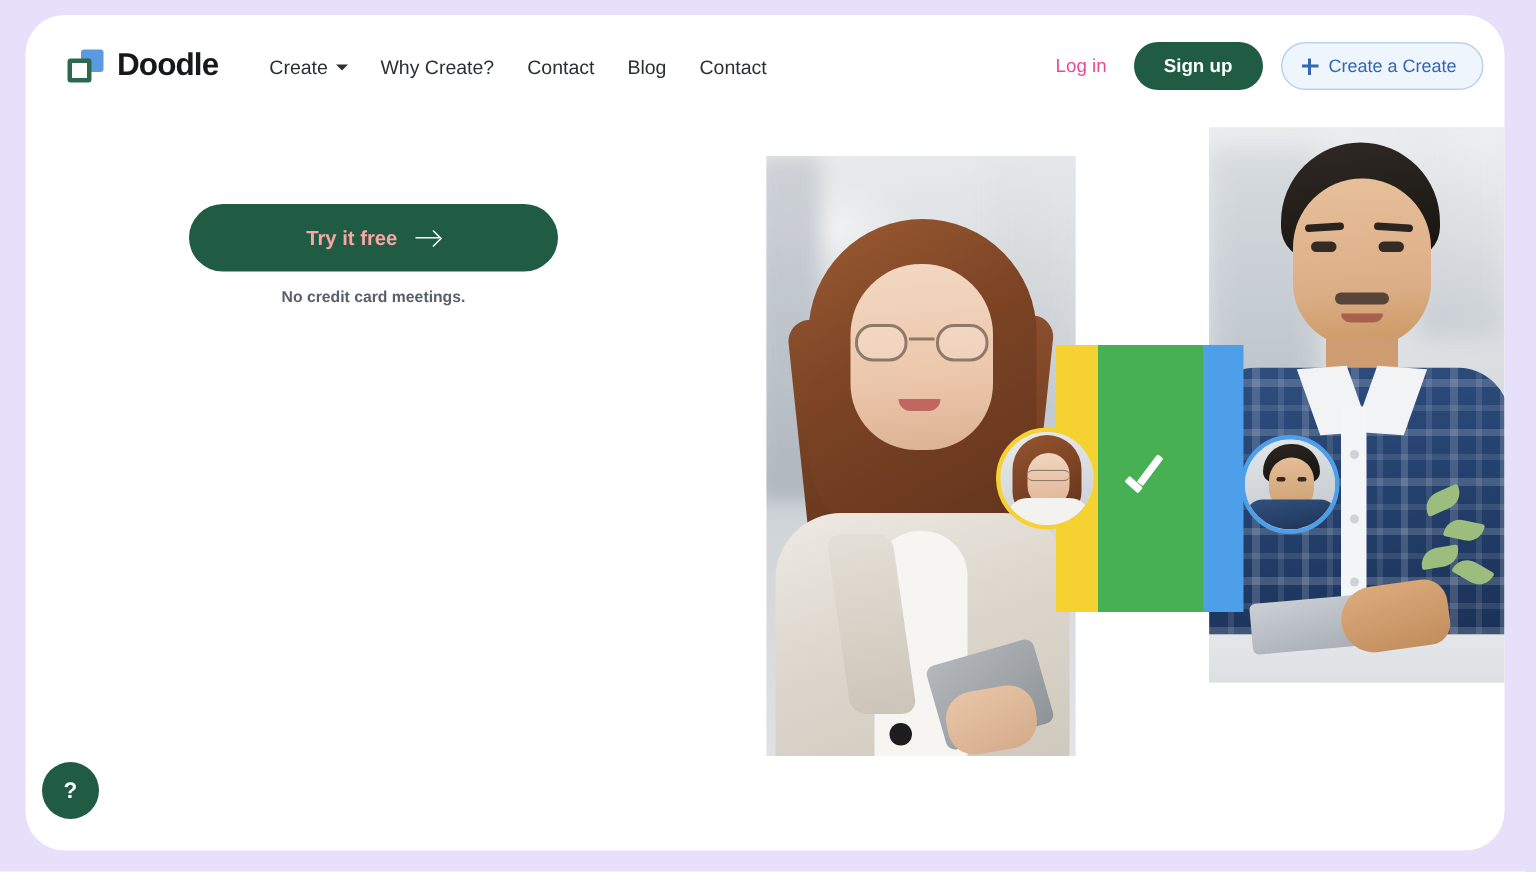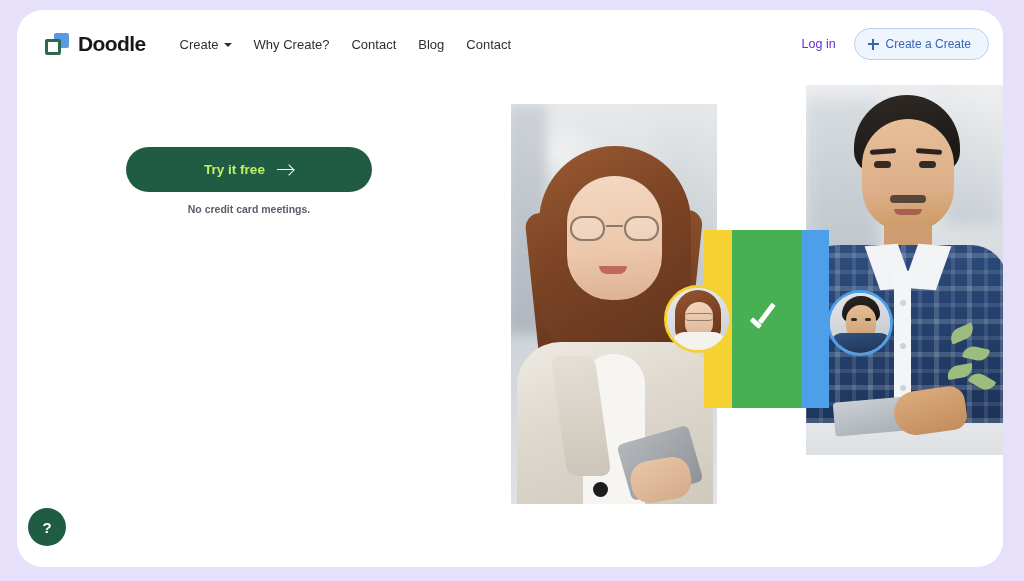--- a/index.html
+++ b/index.html
@@ -102,21 +102,21 @@
 
   .header-right {
     margin-left: auto;
     display: flex;
     align-items: center;
     gap: 12px;
   }
 
   .login-link {
     font-size: 12.5px;
-    color: #6d28d9;
+    color: #ec4899;
     cursor: pointer;
     padding: 4px 6px;
   }
 
   .btn-signup {
     background: #1f5c43;
     color: #ffffff;
     font-size: 12.5px;
     font-weight: bold;
     border: none;
@@ -172,25 +172,25 @@
 
   .hero-sub {
     margin-top: 24px;
     font-size: 14px;
     line-height: 21px;
     color: #20242b;
     width: 316px;
   }
 
   .btn-try {
-    margin-top: 42px;
+    margin-top: 31px;
     width: 246px;
     height: 45px;
     background: #1f5c43;
-    color: #bef264;
+    color: #fca5a5;
     border: none;
     border-radius: 26px;
     font-size: 13.5px;
     font-weight: bold;
     font-family: inherit;
     cursor: pointer;
     display: flex;
     align-items: center;
     justify-content: center;
     gap: 12px;
@@ -584,20 +584,21 @@
         <span class="chev"></span>
       </span>
       <span class="nav-item">Why Create?</span>
       <span class="nav-item">Contact</span>
       <span class="nav-item">Blog</span>
       <span class="nav-item">Contact</span>
     </nav>
 
     <div class="header-right">
       <span class="login-link">Log in</span>
+      <button class="btn-signup">Sign up</button>
       <button class="btn-create">
         <span class="plus-icon"></span>
         <span>Create a Create</span>
       </button>
     </div>
   </div>
 
   <div class="hero-left">
     <button class="btn-try">
       <span>Try it free</span>

